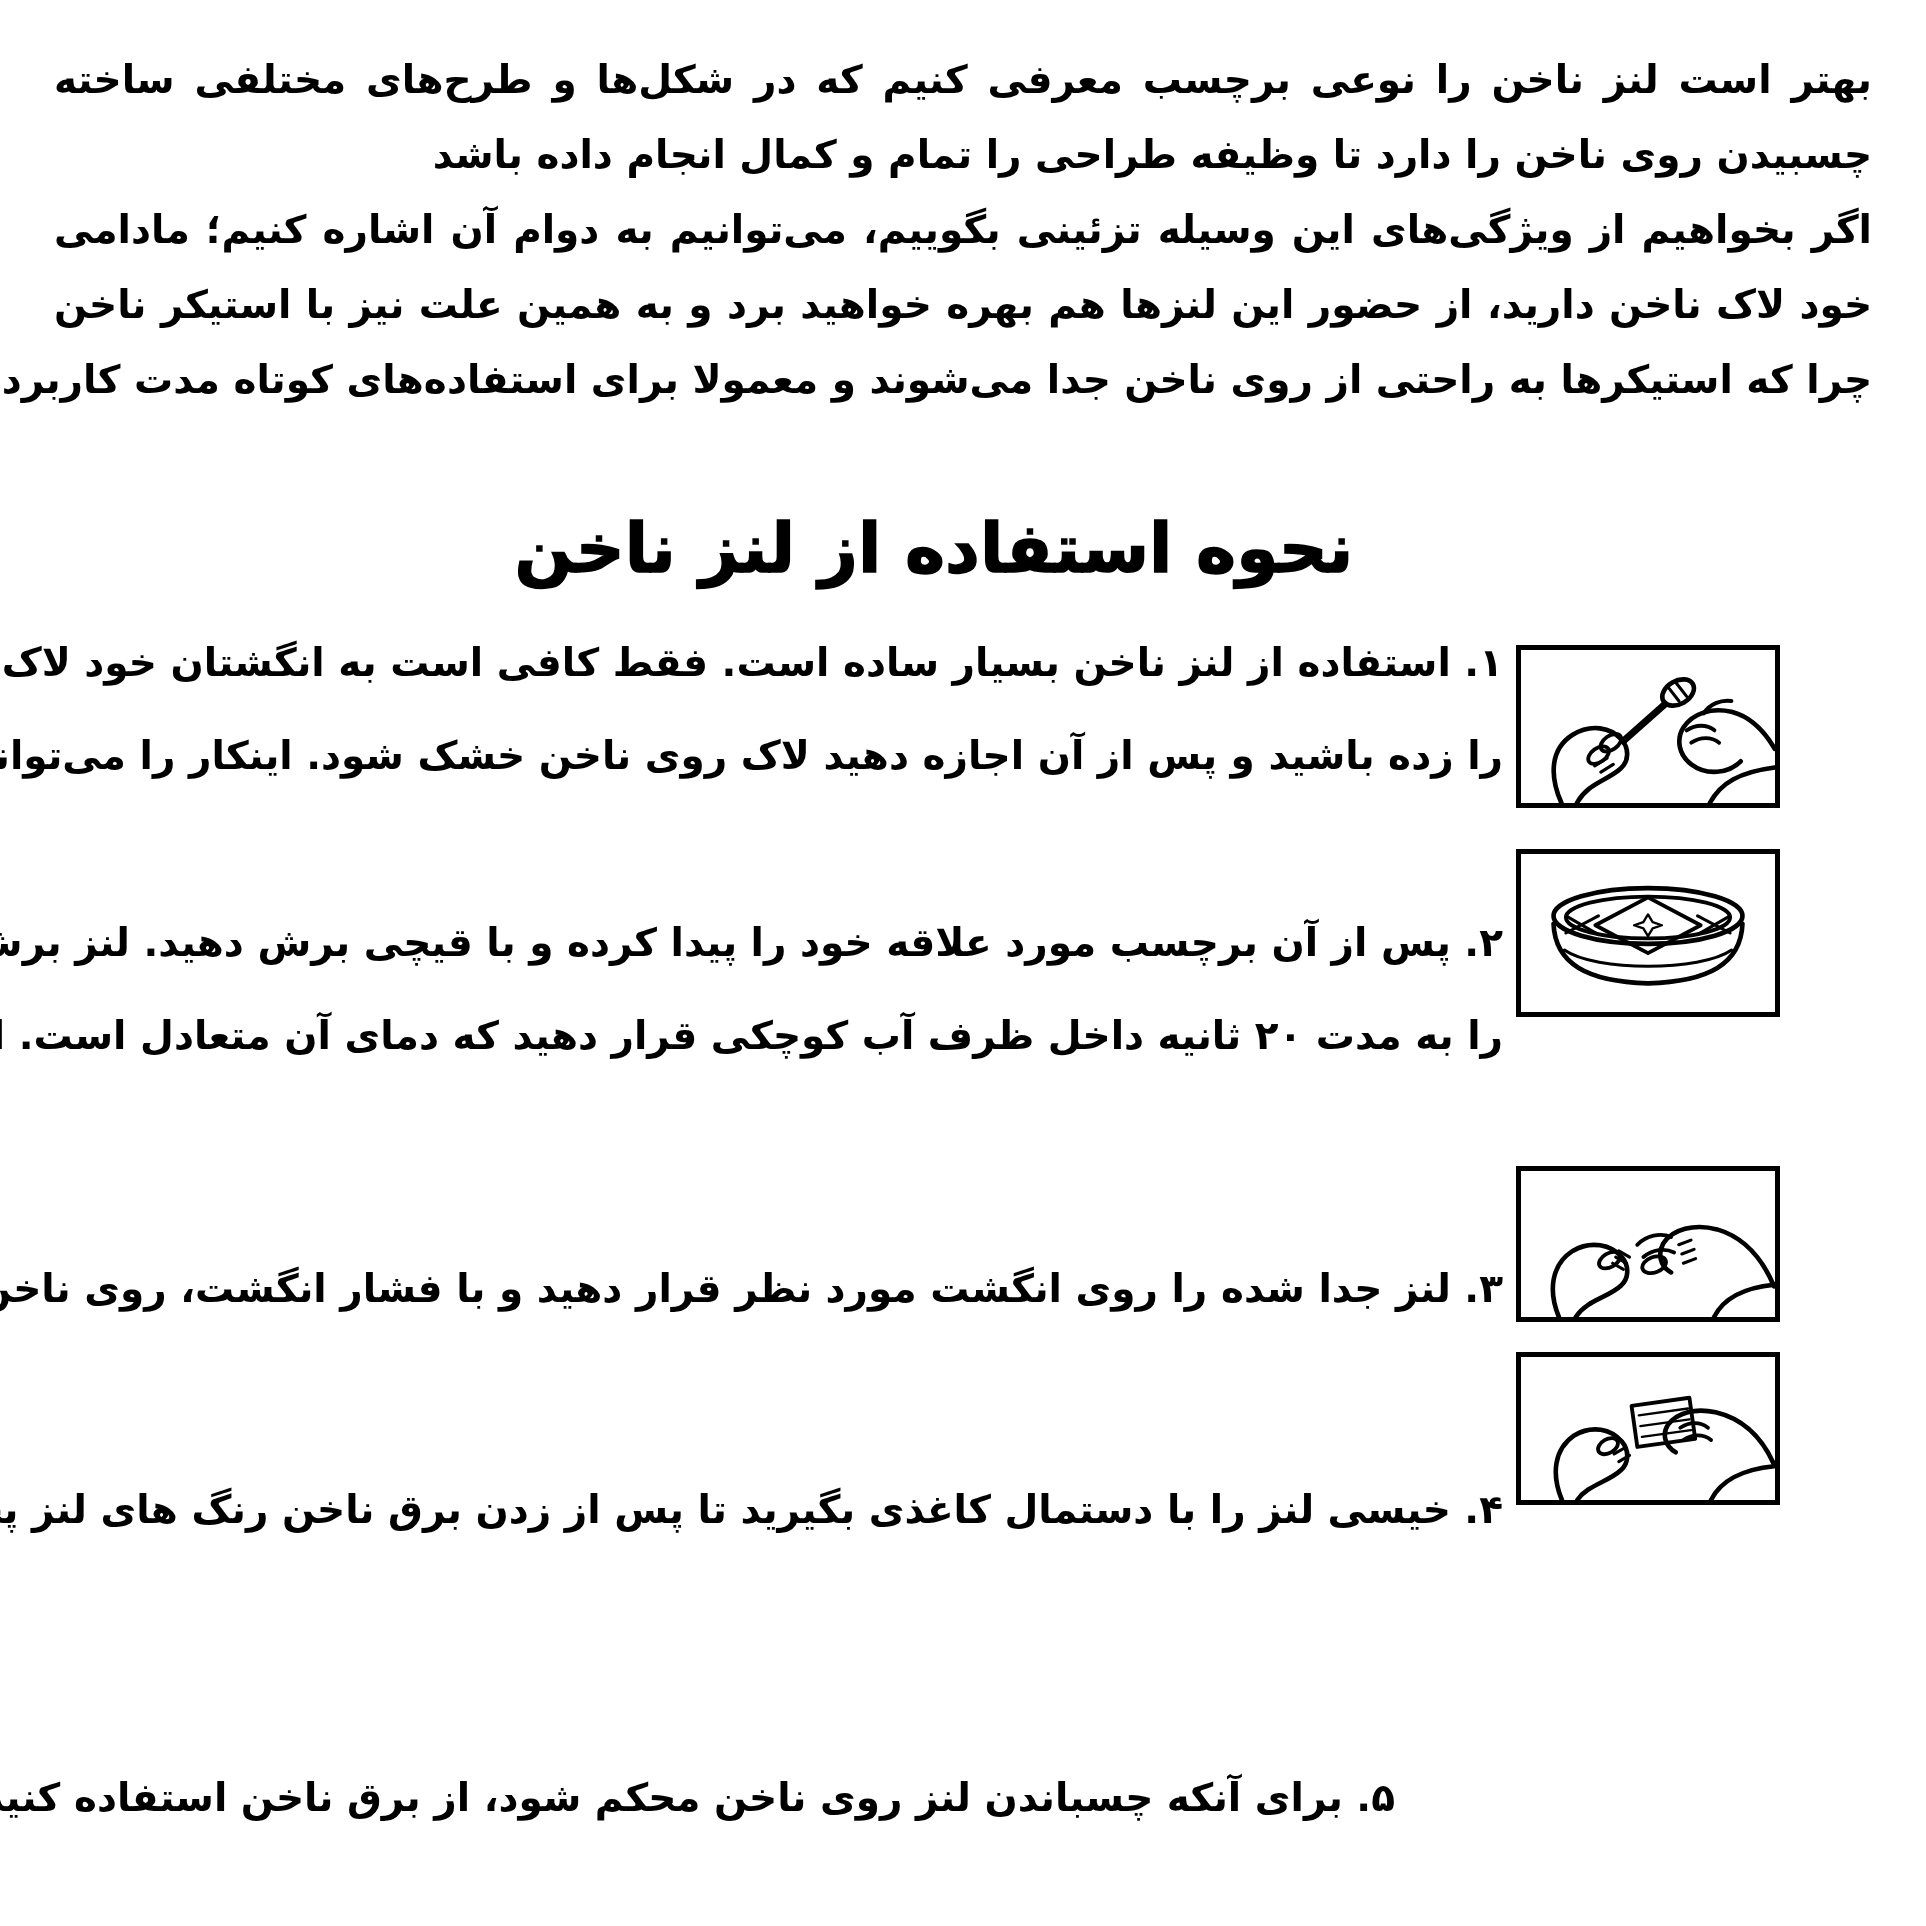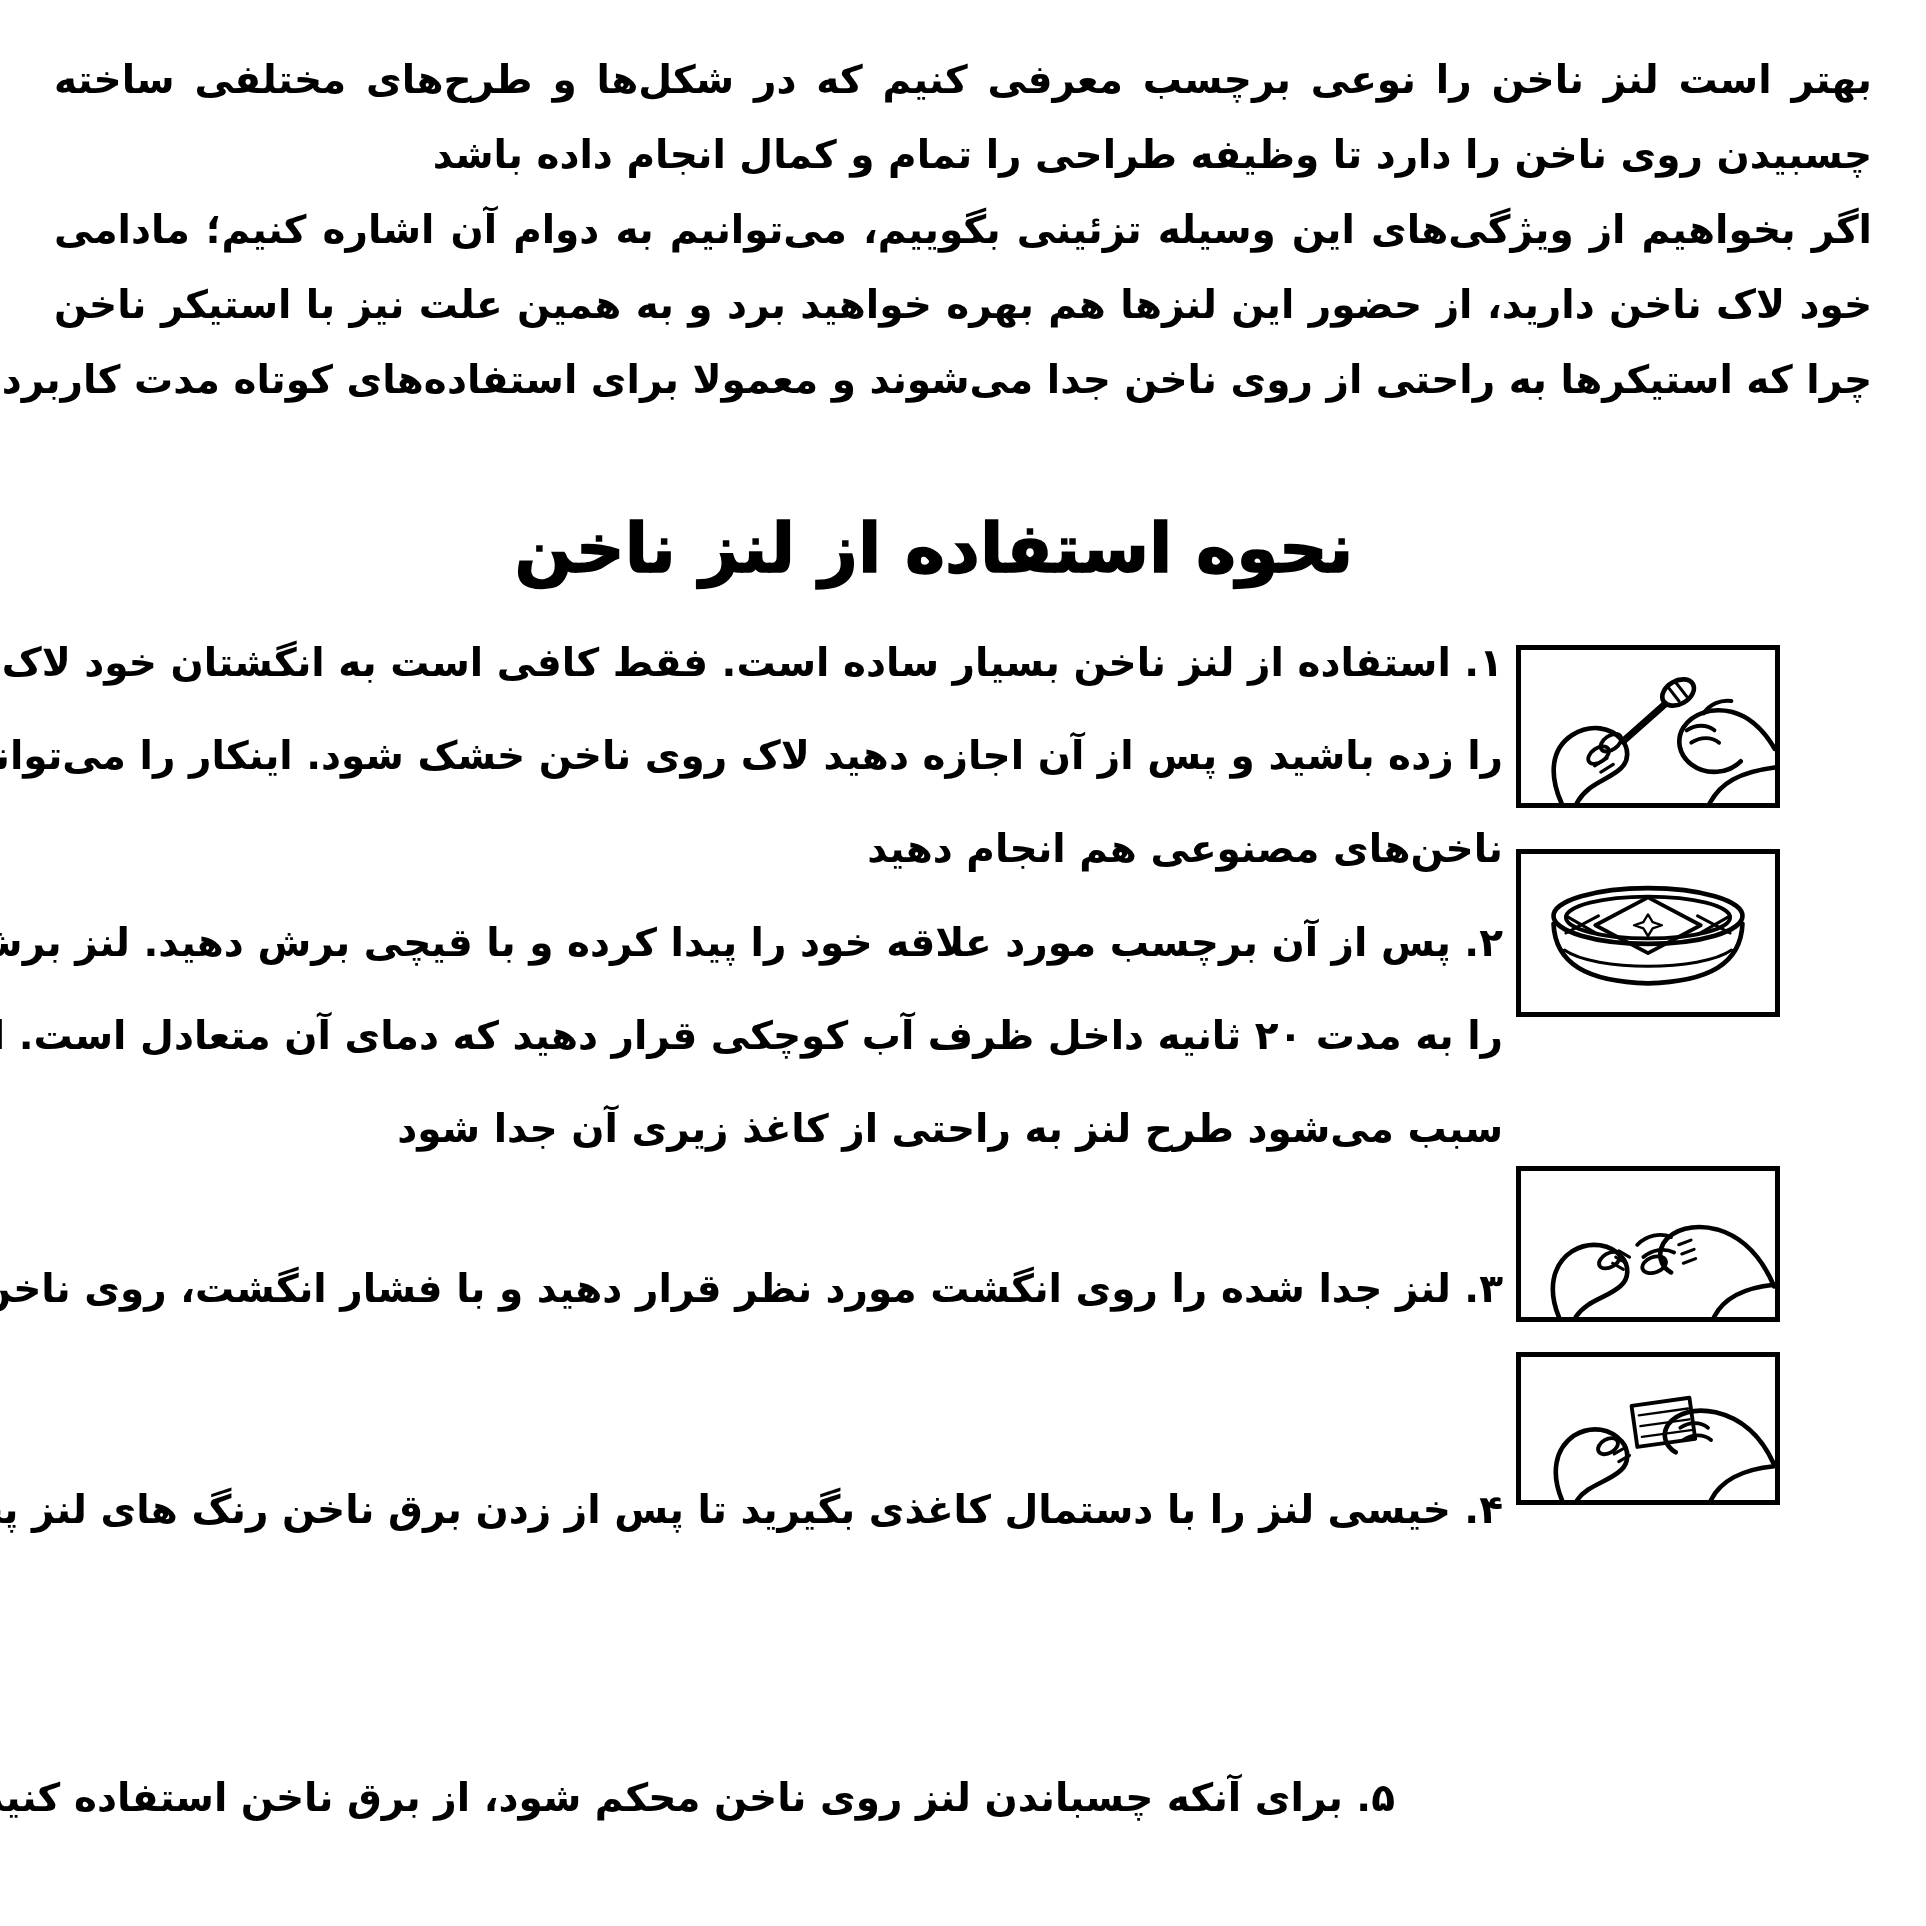--- a/index.html
+++ b/index.html
@@ -59,27 +59,25 @@
     <div class="line full">اگر بخواهیم از ویژگی‌های این وسیله تزئینی بگوییم، می‌توانیم به دوام آن اشاره کنیم؛ مادامی که روی انگشتان</div>
     <div class="line full">خود لاک ناخن دارید، از حضور این لنزها هم بهره خواهید برد و به همین علت نیز با استیکر ناخن متفاوت‌اند،</div>
     <div class="line end">چرا که استیکرها به راحتی از روی ناخن جدا می‌شوند و معمولا برای استفاده‌های کوتاه مدت کاربرد دارند</div>
   </div>
 
   <h1 class="heading">نحوه استفاده از لنز ناخن</h1>
 
   <div class="step-text" id="step1-text">
     <div>۱. استفاده از لنز ناخن بسیار ساده است. فقط کافی است به انگشتان خود لاک مورد نظر</div>
     <div>را زده باشید و پس از آن اجازه دهید لاک روی ناخن خشک شود. اینکار را می‌توانید با</div>
-    <div>ناخن‌های مصنوعی هم انجام دهید</div>
   </div>
 
   <div class="step-text" id="step2-text">
     <div>۲. پس از آن برچسب مورد علاقه خود را پیدا کرده و با قیچی برش دهید. لنز برش خورده</div>
     <div>را به مدت ۲۰ ثانیه داخل ظرف آب کوچکی قرار دهید که دمای آن متعادل است. اینکار</div>
-    <div>سبب می‌شود طرح لنز به راحتی از کاغذ زیری آن جدا شود</div>
   </div>
 
   <div class="step-text" id="step3-text">
     <div>۳. لنز جدا شده را روی انگشت مورد نظر قرار دهید و با فشار انگشت، روی ناخن بچسبانید</div>
   </div>
 
   <div class="step-text" id="step4-text">
     <div>۴. خیسی لنز را با دستمال کاغذی بگیرید تا پس از زدن برق ناخن رنگ های لنز پخش</div>
   </div>
 

